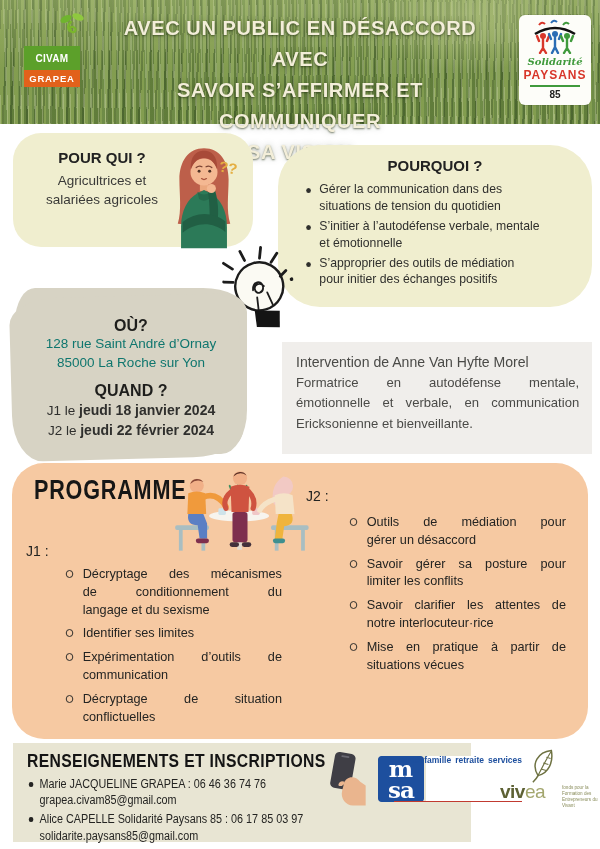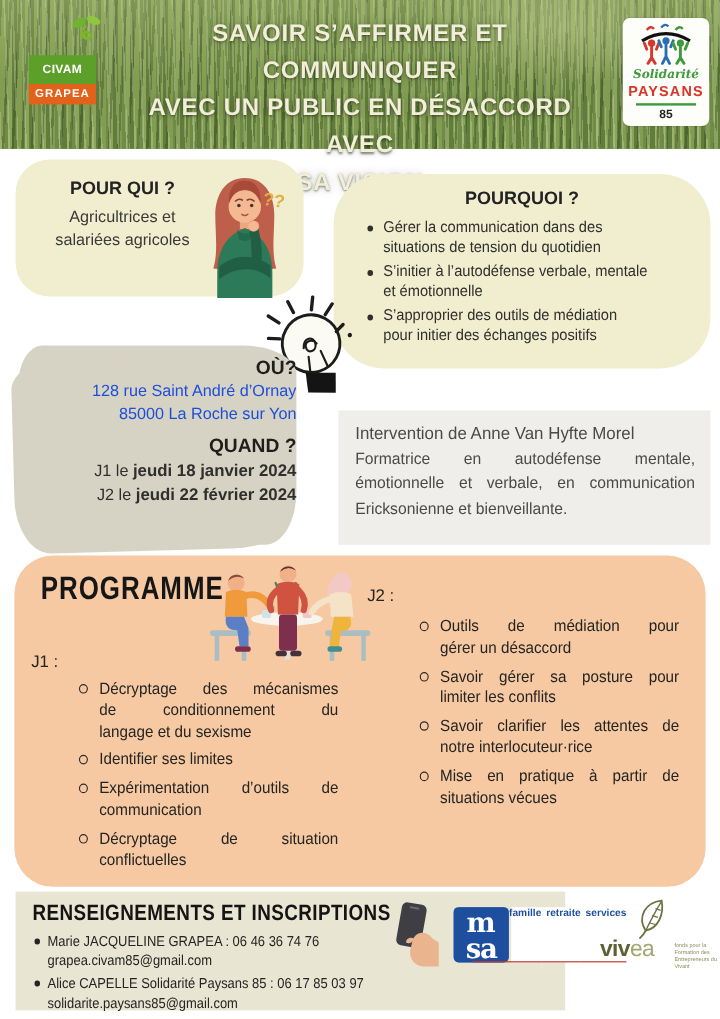--- a/index.html
+++ b/index.html
@@ -50,23 +50,23 @@
   .pw-list li{position:relative;padding-left:14px;font-size:13px;line-height:1.3;color:#2f2f2d;
     white-space:pre-line;margin-bottom:3px;}
   .pw-list li::before{content:"";position:absolute;left:0;top:7px;width:5px;height:5px;border-radius:50%;background:#2f2f2d;}
 
   .bulb{position:absolute;left:222px;top:246px;}
 
   .location{position:absolute;left:15px;top:288px;width:232px;height:166px;background:#d7d3c4;
     border-radius:20px 44px 26px 48px / 34px 24px 44px 26px;}
   .location::before{content:"";position:absolute;left:-4px;top:8px;right:6px;bottom:-5px;background:#d7d3c4;
     border-radius:46px 22px 50px 30px / 26px 42px 24px 46px;transform:rotate(-1.6deg);z-index:0;}
-  .loc-inner{position:relative;z-index:1;text-align:right;padding-top:11px;}
+  .loc-inner{position:relative;z-index:1;text-align:center;padding-top:29px;}
   .loc-title{font-size:16px;font-weight:bold;color:#1e1e1c;}
-  .loc-line{font-size:13.5px;color:#1d4ed8;line-height:1.4;}
+  .loc-line{font-size:13.5px;color:#0f766e;line-height:1.4;}
   .loc-quand{margin-top:9px;}
   .loc-sched{font-size:13.5px;color:#2f2f2d;line-height:1.45;}
   .loc-sched b{font-size:14px;}
   .loc-hours{font-size:15px;font-weight:bold;margin-top:1px;}
 
   .intervention{position:absolute;left:282px;top:342px;width:310px;height:112px;background:#f0eeeb;
     padding:12px 14px;box-sizing:border-box;color:#4a4a47;}
   .int-inner{transform:scaleX(.97);transform-origin:0 0;width:292px;}
   .int-heading{font-size:14.5px;margin-bottom:3px;white-space:nowrap;}
   .int-line{display:block;font-size:13.5px;line-height:1.5;text-align:justify;text-align-last:justify;}
@@ -123,22 +123,22 @@
       <svg class="civam-sprout" width="30" height="26" viewBox="0 0 30 26">
         <ellipse cx="10" cy="7" rx="6" ry="3.4" fill="#6fb42e" transform="rotate(-28 10 7)"></ellipse>
         <ellipse cx="22" cy="5" rx="6" ry="3.2" fill="#8fc83f" transform="rotate(22 22 5)"></ellipse>
         <path d="M15 10 C11 13 11 19 16 20 C20 21 21 16 17 15 C14 14 13 17 15 18" stroke="#7ab52c" stroke-width="2.2" fill="none" stroke-linecap="round"></path>
       </svg>
       <div class="civam-green">CIVAM</div>
       <div class="civam-orange">GRAPEA</div>
     </div>
 
     <div class="hero-title">
+      <div>AVEC UN PUBLIC EN DÉSACCORD AVEC</div>
       <div>SAVOIR S’AFFIRMER ET COMMUNIQUER</div>
-      <div>AVEC UN PUBLIC EN DÉSACCORD AVEC</div>
       <div>SA VISION</div>
     </div>
 
     <div class="solida">
       <svg width="64" height="36" viewBox="0 0 64 36" style="margin-top:3px;">
         <path d="M16 7 q3 -4 6 -1" stroke="#d8362a" stroke-width="2" fill="none"></path>
         <path d="M28 5 q3 -4 6 -1" stroke="#2b6db4" stroke-width="2" fill="none"></path>
         <path d="M40 7 q3 -4 6 -1" stroke="#3f9a3c" stroke-width="2" fill="none"></path>
         <path d="M12 16 Q32 4 52 16" stroke="#111" stroke-width="2.6" fill="none"></path>
         <g stroke-linecap="round">

